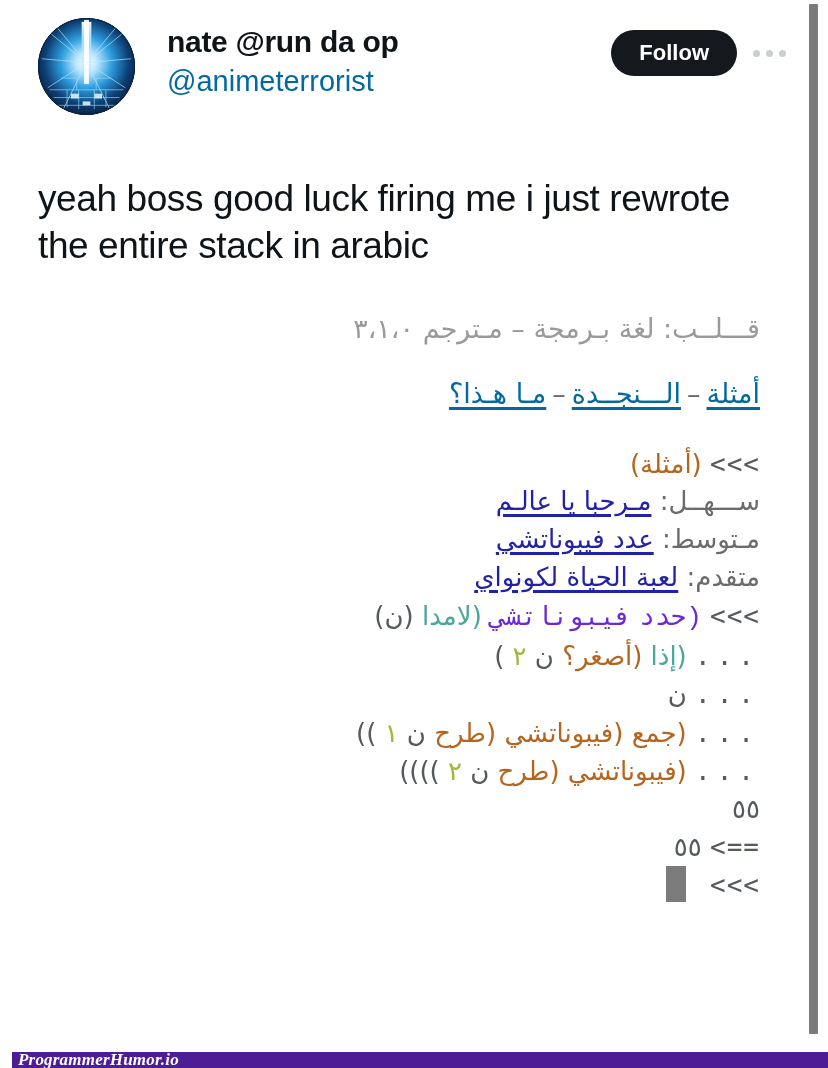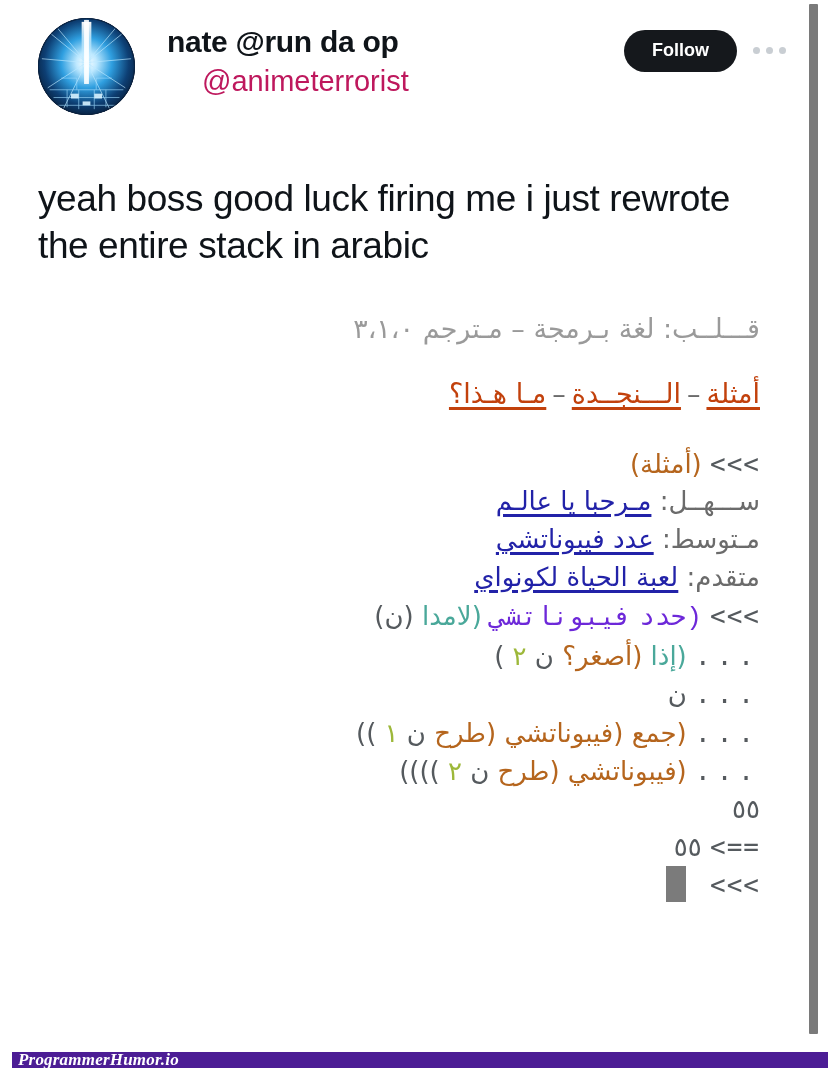--- a/index.html
+++ b/index.html
@@ -47,37 +47,36 @@
   .display-name {
     font-size: 30px;
     font-weight: bold;
     color: #0f1419;
     line-height: 1.22;
     letter-spacing: -0.3px;
     white-space: nowrap;
   }
   .handle {
     font-size: 29px;
-    color: #be185d;
+    color: #0369a1;
     line-height: 1.25;
     margin-top: 2px;
     white-space: nowrap;
-    margin-left: 35px;
   }
 
   .follow-wrap {
     margin-top: 12px;
     display: flex;
     align-items: center;
     flex: 0 0 auto;
   }
   .follow-btn {
     background: #15181c;
     color: #ffffff;
-    font-size: 18px;
+    font-size: 22px;
     font-weight: bold;
     border: none;
     border-radius: 999px;
     padding: 11px 28px;
     cursor: pointer;
     line-height: 1.1;
     font-family: "Liberation Sans", sans-serif;
   }
   .more-dots {
     margin-left: 16px;
@@ -132,21 +131,21 @@
 
   .nav-row {
     margin-top: 28px;
     font-size: 27px;
     letter-spacing: 3px;
     line-height: 1.35;
     color: #3b3bbd;
     white-space: nowrap;
   }
   .nav-row a {
-    color: #c2410c;
+    color: #0369a1;
     text-decoration: underline;
     text-decoration-thickness: 3px;
     text-underline-offset: 4px;
     cursor: pointer;
   }
   .nav-sep { color: #6b6b6b; text-decoration: none; padding: 0 6px; }
 
   .repl {
     margin-top: 32px;
     font-size: 26px;

